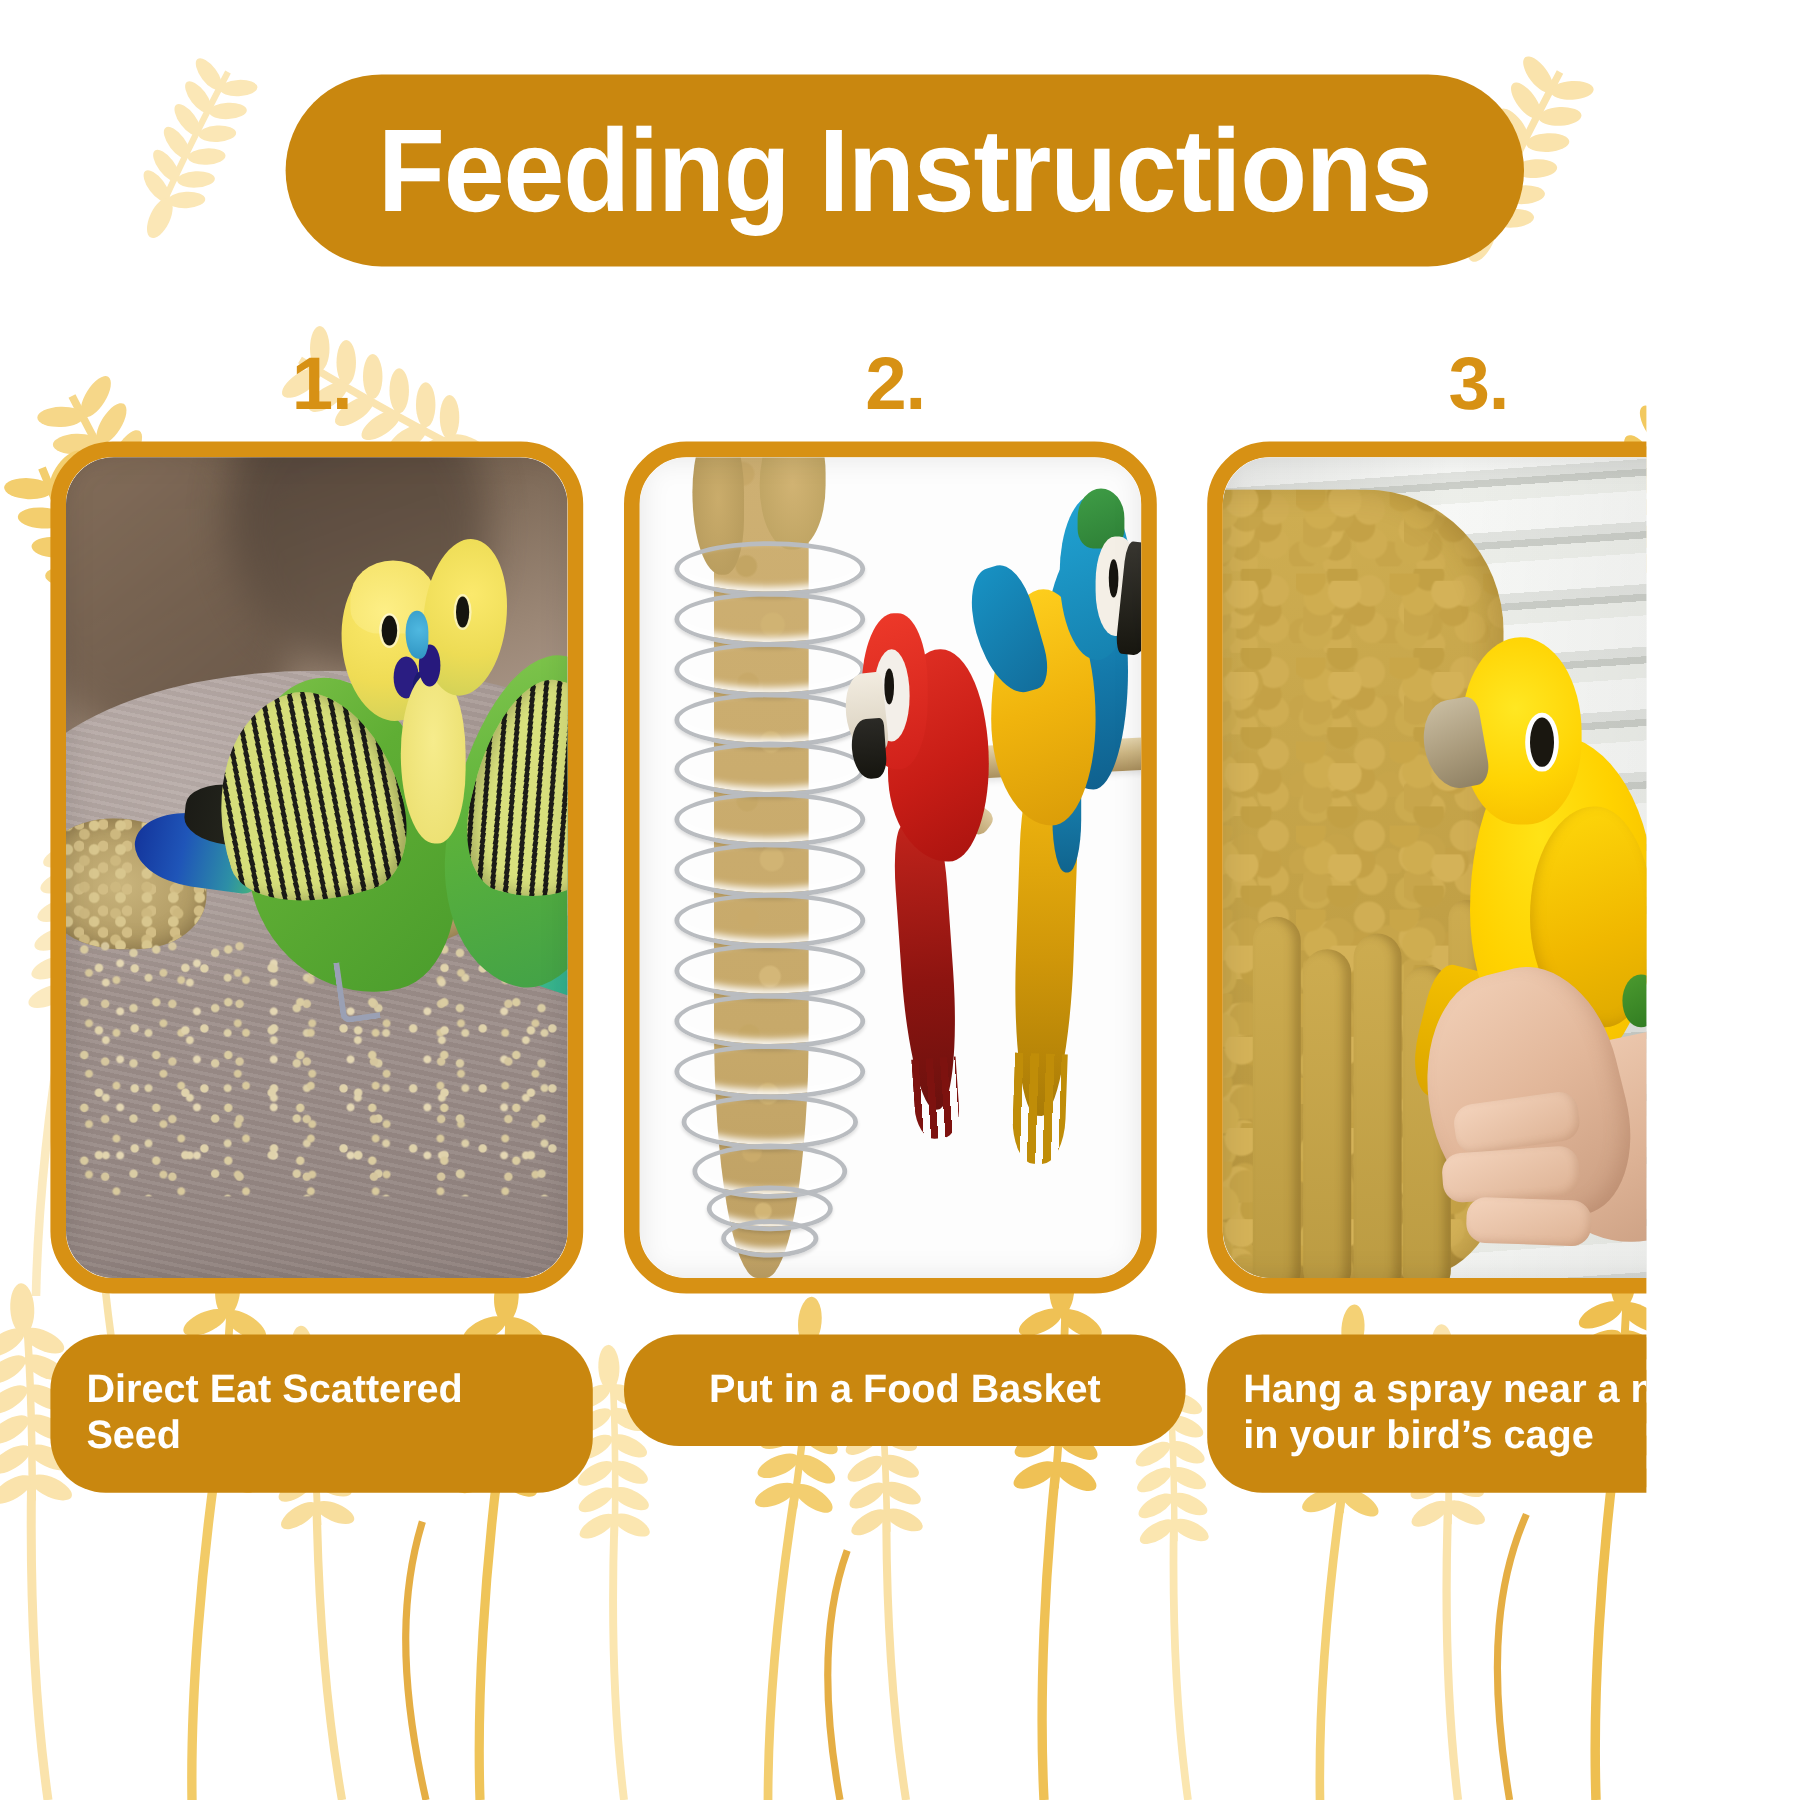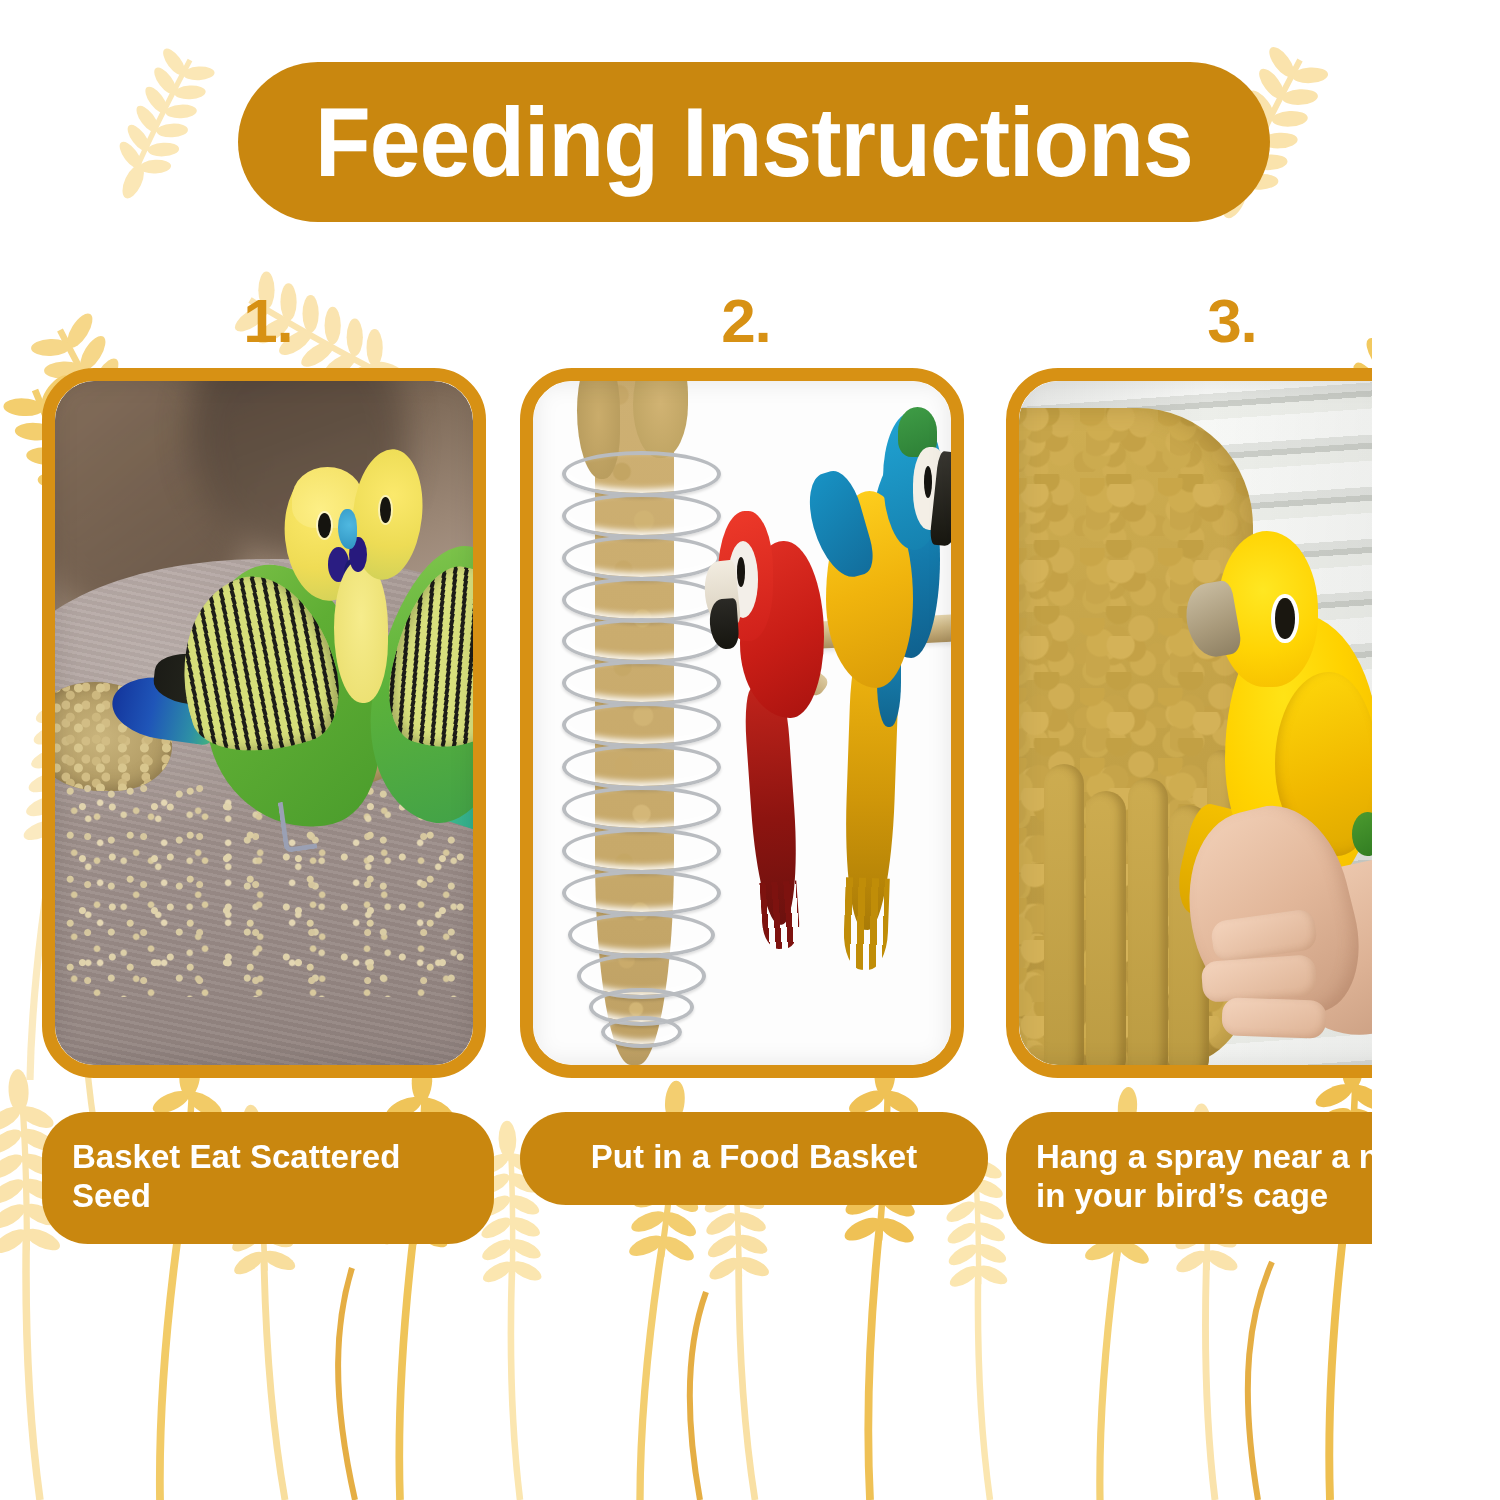--- a/index.html
+++ b/index.html
@@ -748,21 +748,21 @@
             <div class="bb-eye"></div>
             <div class="bb-cheek"></div>
             <div class="bb-beak"></div>
           </div>
 
           <div class="photo-vignette"></div>
         </div>
       </div>
 
       <div class="caption caption-1">
-        <span>Basket Eat Scattered Seed</span>
+        <span>Direct Eat Scattered Seed</span>
       </div>
     </div>
 
     <div class="step step-2">
       <div class="step-number">2.</div>
 
       <div class="photo-frame">
         <div class="photo-inner">
           <div class="p2-bg"></div>
 

